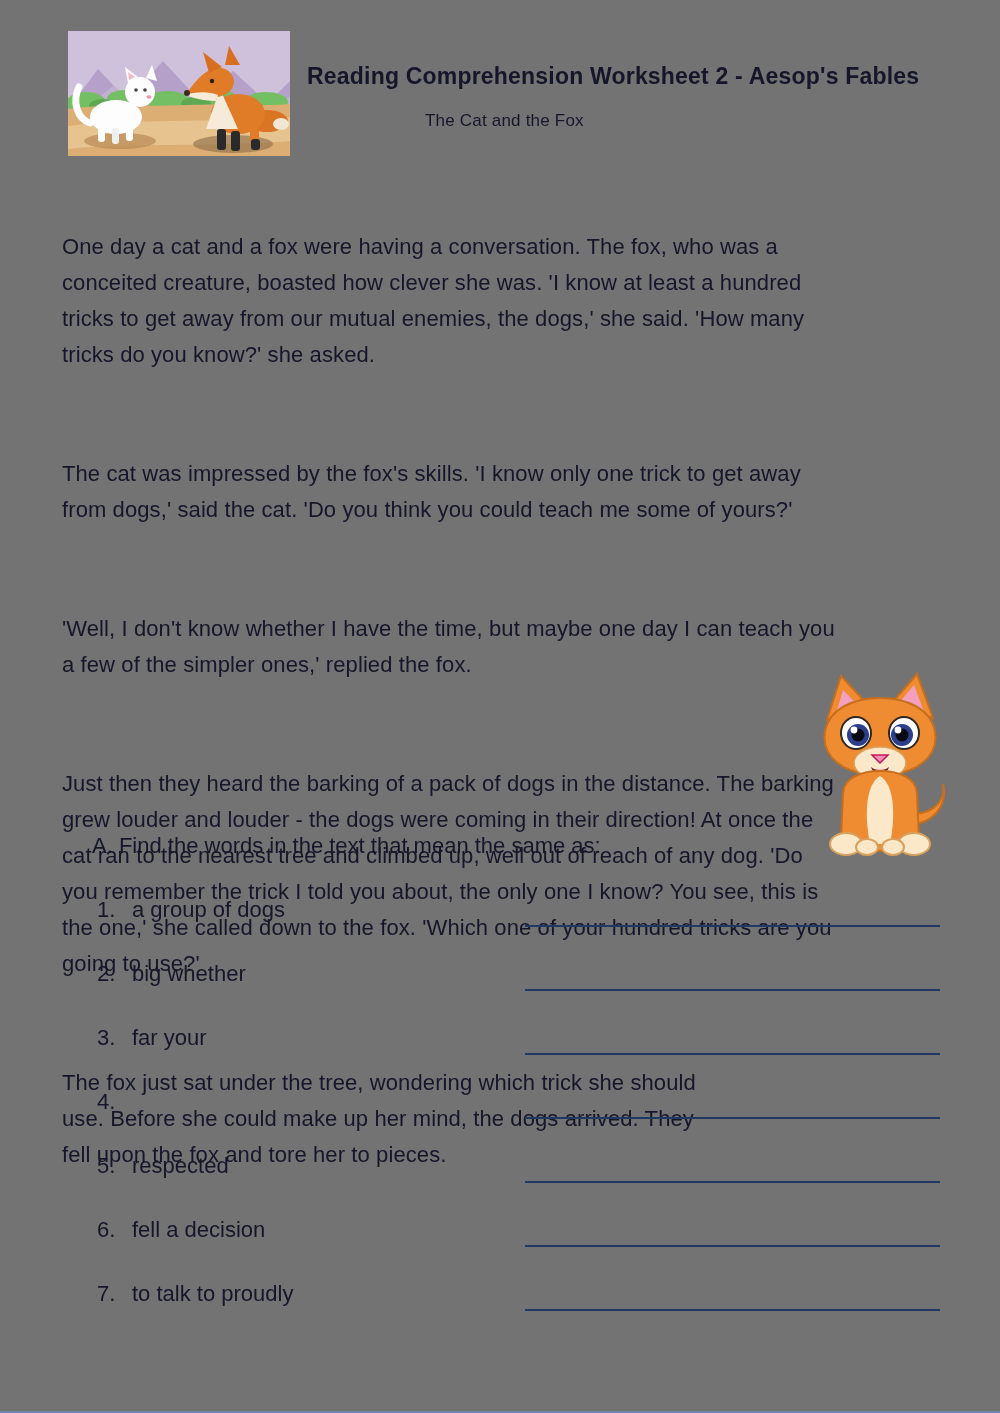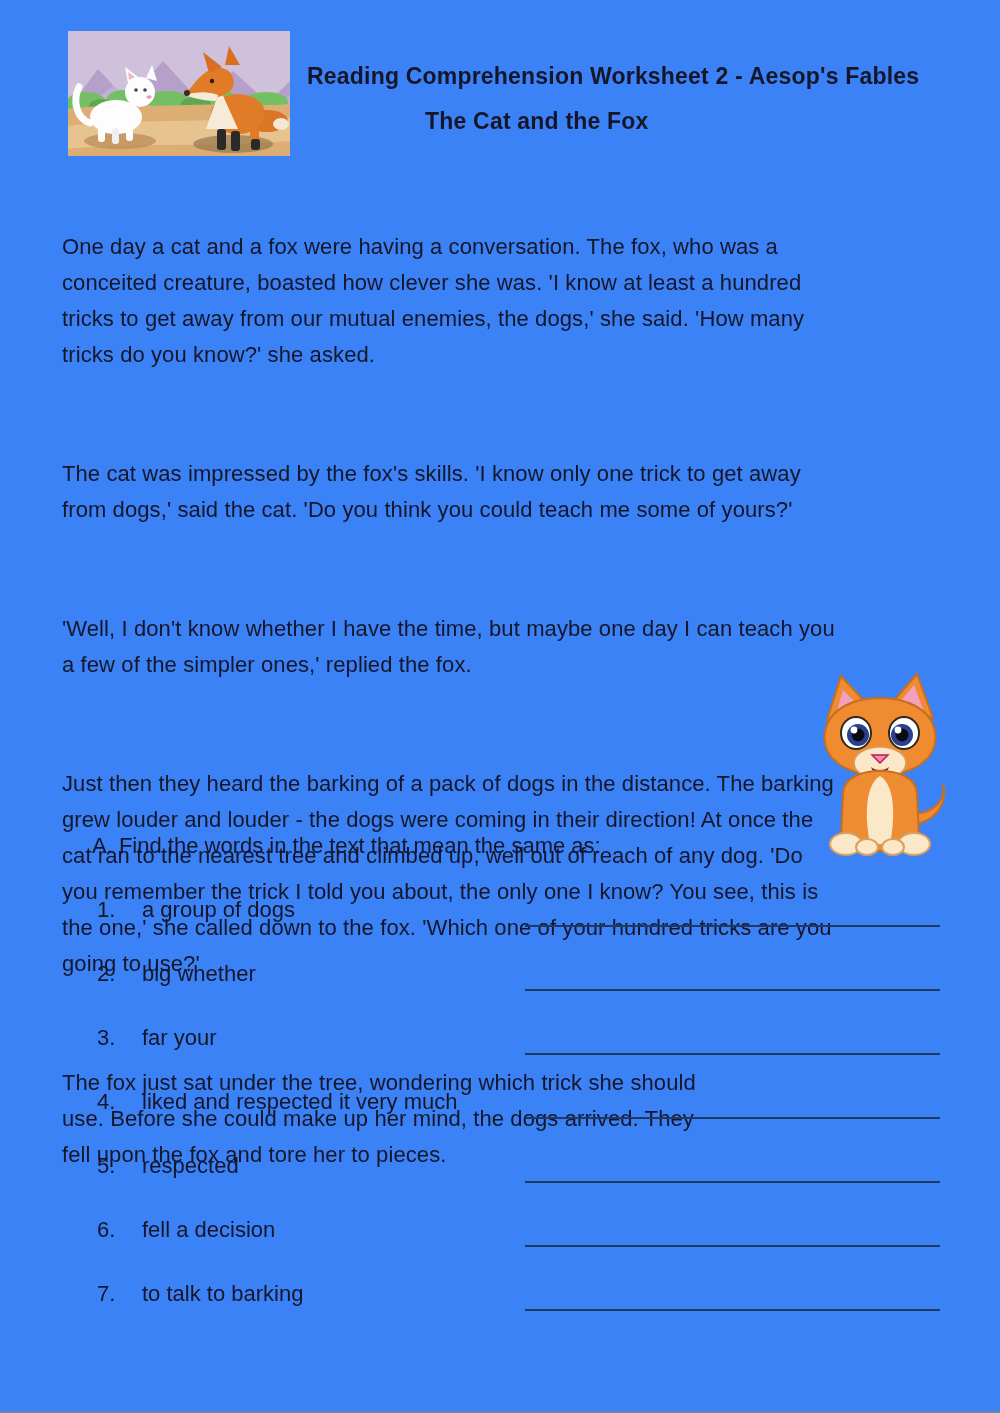--- a/index.html
+++ b/index.html
@@ -1,43 +1,43 @@
 <!DOCTYPE html>
 <html><head>
 <meta charset="utf-8">
 <style>
   html,body{margin:0;padding:0;background:#99c8f7;}
   .page{
-    position:relative;width:1000px;height:1413px;background:#3b82f6;
+    position:relative;width:1000px;height:1413px;background:#737373;
     font-family:"Liberation Sans",sans-serif;color:#16162a;overflow:hidden;
   }
   .header-img{position:absolute;left:68px;top:31px;width:222px;height:125px;}
   .title{
     position:absolute;left:307px;top:62px;font-size:23px;font-weight:bold;
     line-height:28px;white-space:pre;letter-spacing:0.2px;
   }
   .subtitle{
-    position:absolute;left:425px;top:107px;font-size:23px;font-weight:bold;
+    position:absolute;left:425px;top:107px;font-size:17px;font-weight:normal;
     line-height:28px;white-space:pre;letter-spacing:0.2px;
   }
   .story{
     position:absolute;left:62px;top:157px;width:940px;
     font-size:22px;line-height:36px;white-space:pre;letter-spacing:0.1px;
   }
   .story p{margin:0 0 11px 0;}
   .kitten-img{position:absolute;left:805px;top:672px;width:150px;height:190px;}
   .exercise-heading{
     position:absolute;left:92px;top:828px;font-size:22px;line-height:36px;white-space:pre;
   }
   .item{
     position:absolute;left:97px;width:860px;height:42px;
     font-size:22px;line-height:28px;
   }
   .item .num{position:absolute;left:0;top:0;}
-  .item .label{position:absolute;left:45px;top:0;white-space:pre;text-align:center;}
+  .item .label{position:absolute;left:35px;top:0;white-space:pre;text-align:center;}
   .item .blank{
     position:absolute;left:428px;top:29px;width:415px;height:0;
     border-bottom:2px solid #1f3864;
   }
   .bottom-edge{position:absolute;left:0;bottom:0;width:1000px;height:2px;background:#6e87a6;}
 </style>
 </head>
 <body>
 
 <div class="page">
@@ -170,33 +170,32 @@
     <span class="label">big whether</span>
     <span class="blank"></span>
   </div>
   <div class="item" style="top:1024px">
     <span class="num">3.</span>
     <span class="label">far your</span>
     <span class="blank"></span>
   </div>
   <div class="item" style="top:1088px">
     <span class="num">4.</span>
-    <span class="label">liked and respected it very much</span>
     <span class="blank"></span>
   </div>
   <div class="item" style="top:1152px">
     <span class="num">5.</span>
     <span class="label">respected</span>
     <span class="blank"></span>
   </div>
   <div class="item" style="top:1216px">
     <span class="num">6.</span>
     <span class="label">fell a decision</span>
     <span class="blank"></span>
   </div>
   <div class="item" style="top:1280px">
     <span class="num">7.</span>
-    <span class="label">to talk to barking</span>
+    <span class="label">to talk to proudly</span>
     <span class="blank"></span>
   </div>
 
   <div class="bottom-edge"></div>
 </div>
 
 </body></html>

